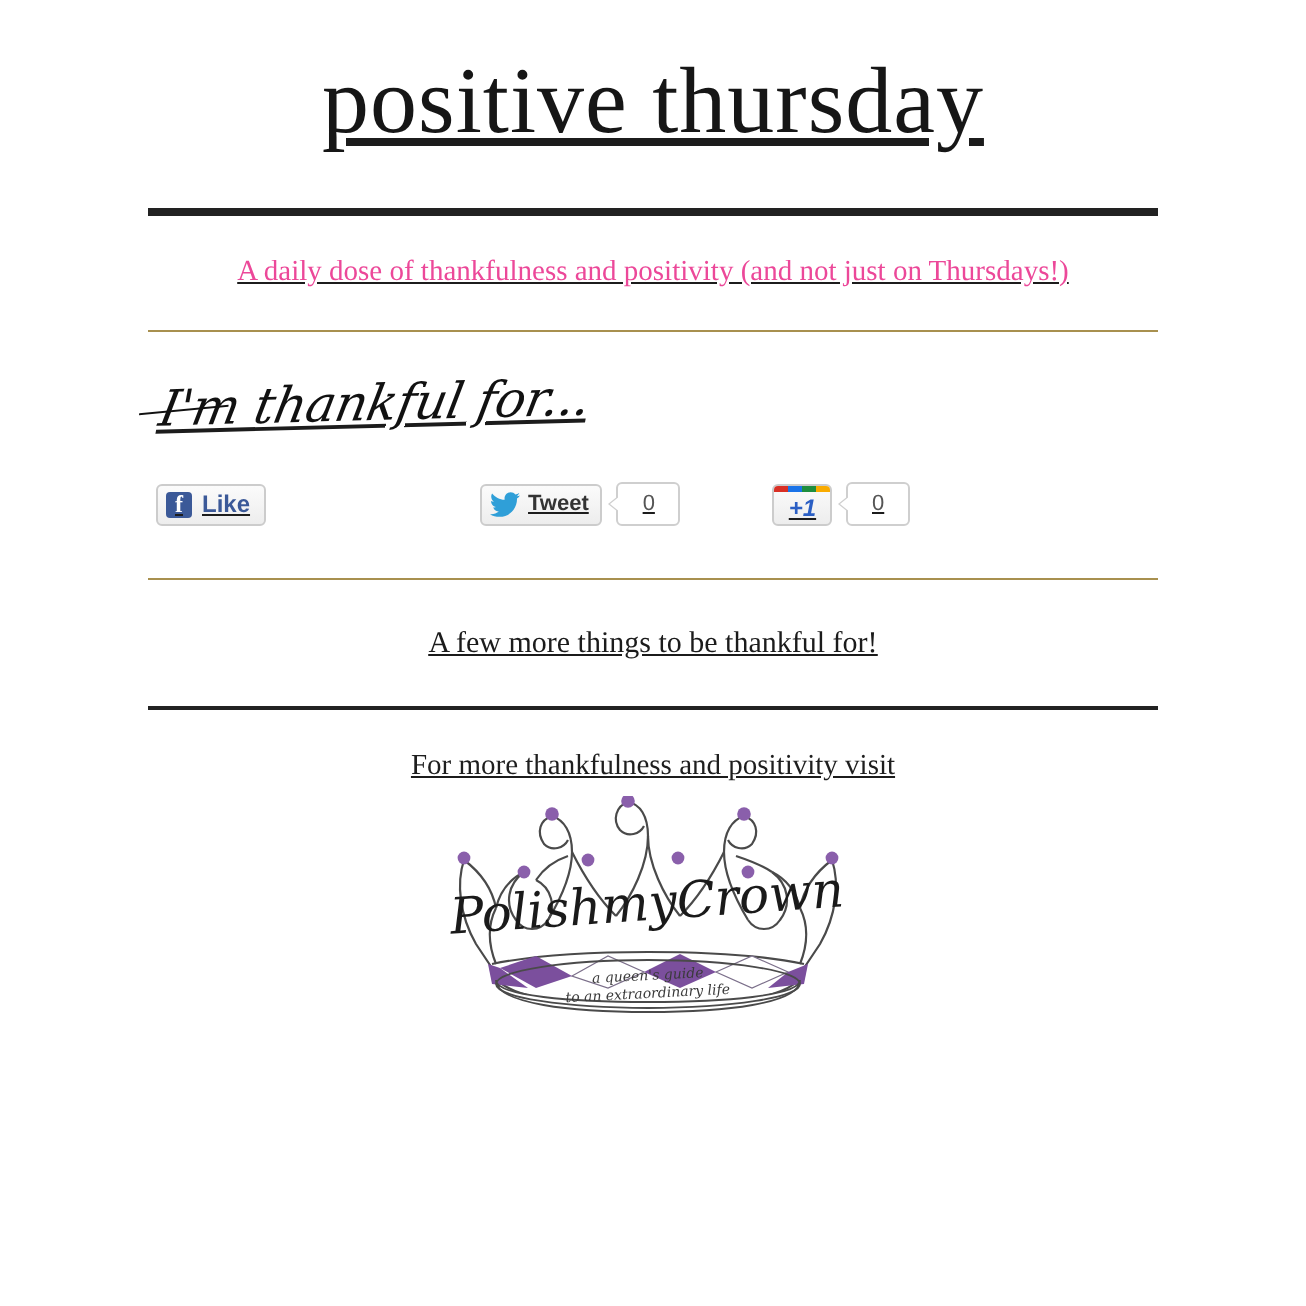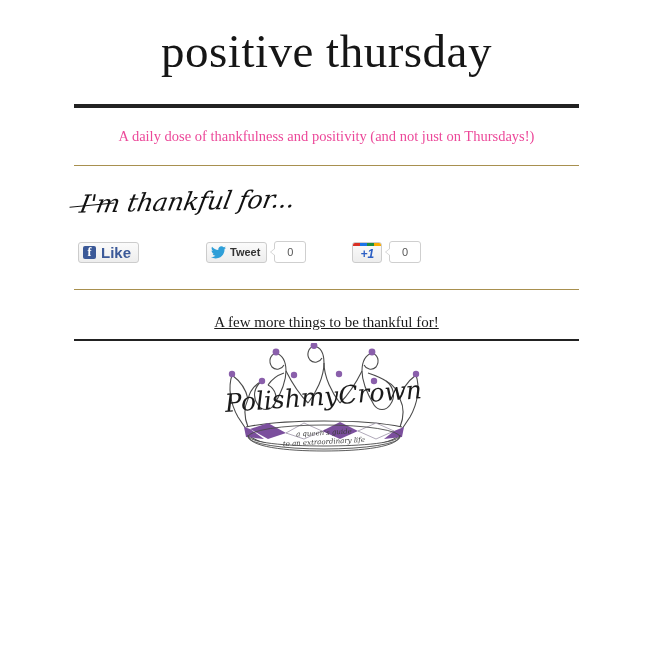--- a/index.html
+++ b/index.html
@@ -13,20 +13,21 @@
     overflow: hidden;
     font-family: "Liberation Serif", "DejaVu Serif", serif;
     color: #1c1c1c;
     position: relative;
   }
   .page {
     width: 653px;
     height: 653px;
     position: relative;
     box-sizing: border-box;
+    text-decoration: underline;
   }
   .container {
     width: 505px;
     margin: 0 auto;
     position: relative;
   }
 
   
   .site-title {
     text-align: center;
@@ -149,24 +150,24 @@
     border-radius: 2px;
     color: #ffffff;
     font-family: "Liberation Serif", "DejaVu Serif", serif;
     font-size: 12px;
     font-weight: bold;
     line-height: 13px;
     text-align: center;
     margin-right: 5px;
     display: inline-block;
   }
-  .fb-label { color: #3b5998; font-size: 15px; }
-
-  
-  .tw-btn { padding: 0 6px 0 4px; color: #333; height: 21px; }
+  .fb-label { color: #3b5998; font-size: 12px; }
+
+  
+  .tw-btn { padding: 0 6px 0 4px; color: #333; height: 21px; margin-left: 40px; }
   .tw-bird { margin-right: 4px; display: inline-flex; }
   .tw-label { color: #333; font-size: 11px; }
 
   
   .gp-btn {
     position: relative;
     padding: 0 7px;
     height: 21px;
     overflow: hidden;
   }
@@ -222,21 +223,21 @@
     width: 0; height: 0;
     border-top: 4px solid transparent;
     border-bottom: 4px solid transparent;
     border-right: 5px solid #ffffff;
   }
 
   
   .post-rule { margin-top: 26px; }
   .more-link-wrap {
     text-align: center;
-    padding: 23px 0 8px 0;
+    padding: 23px 0 22px 0;
   }
   .more-link {
     font-size: 15px;
     color: #1b1b1b;
     text-decoration: underline;
   }
   .footer-note {
     text-align: center;
     font-size: 14.5px;
     padding: 20px 0 4px 0;
@@ -309,20 +310,21 @@
     </div>
 
     <hr class="rule-tan post-rule">
 
     <div class="more-link-wrap">
       <a href="#" class="more-link">A few more things to be thankful for!</a>
     </div>
 
     <hr class="rule-black">
 
+    <div class="footer-note">For more thankfulness and positivity visit</div>
 
     <div class="logo-wrap">
       <svg class="crown" width="205" height="110" viewBox="0 0 205 110" aria-hidden="true">
 
         <g fill="none" stroke="#4a4a4a" stroke-width="1.1">
 
           <path d="M8 32 C4 44 6 60 14 74 L22 86"></path>
           <path d="M8 32 C16 38 22 46 24 56 C26 48 30 42 38 38"></path>
           <path d="M24 56 C20 64 20 74 24 84"></path>
 

